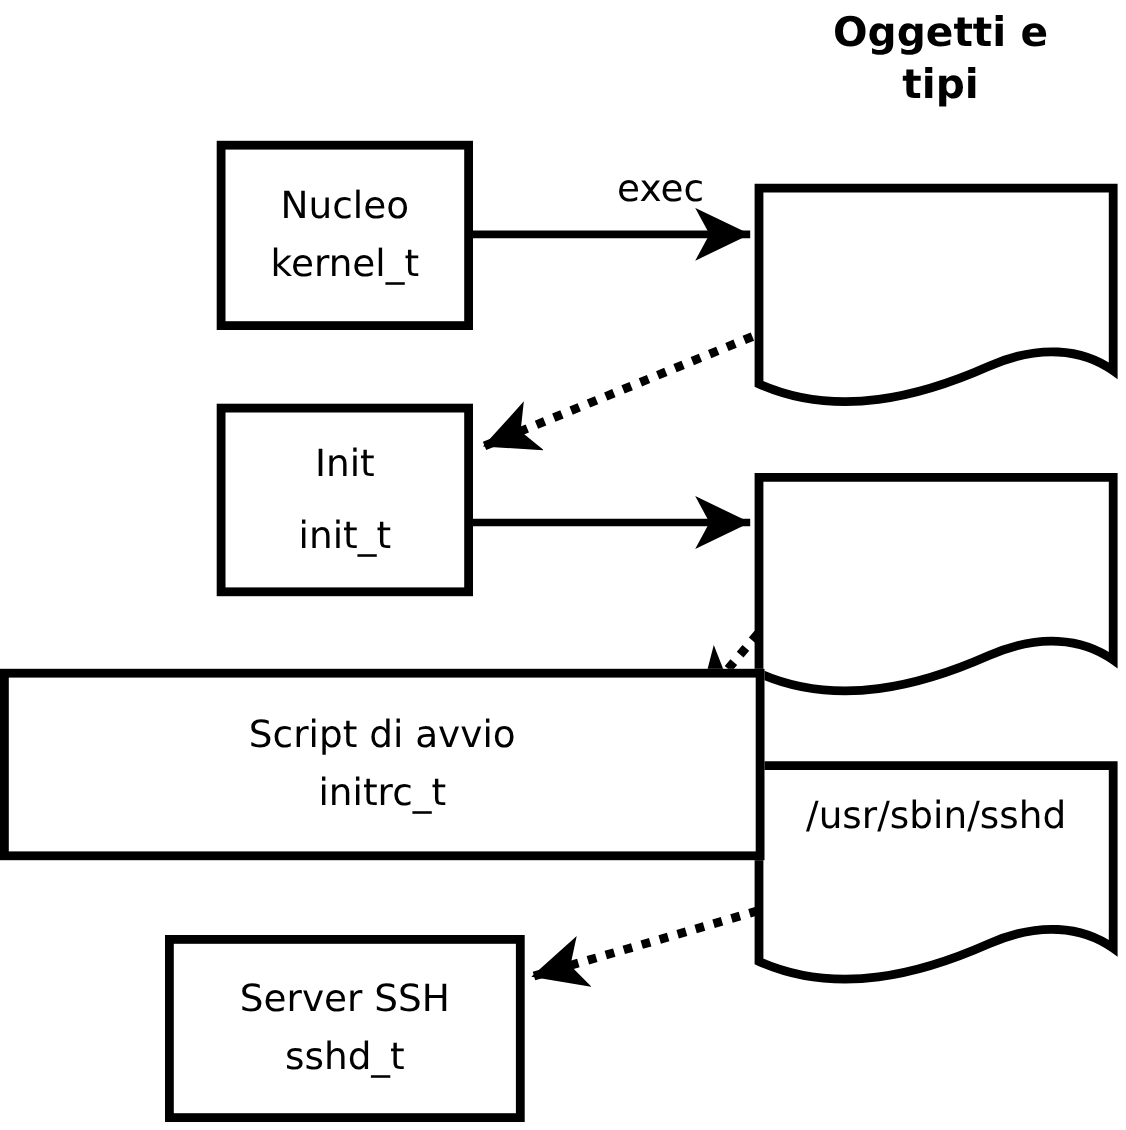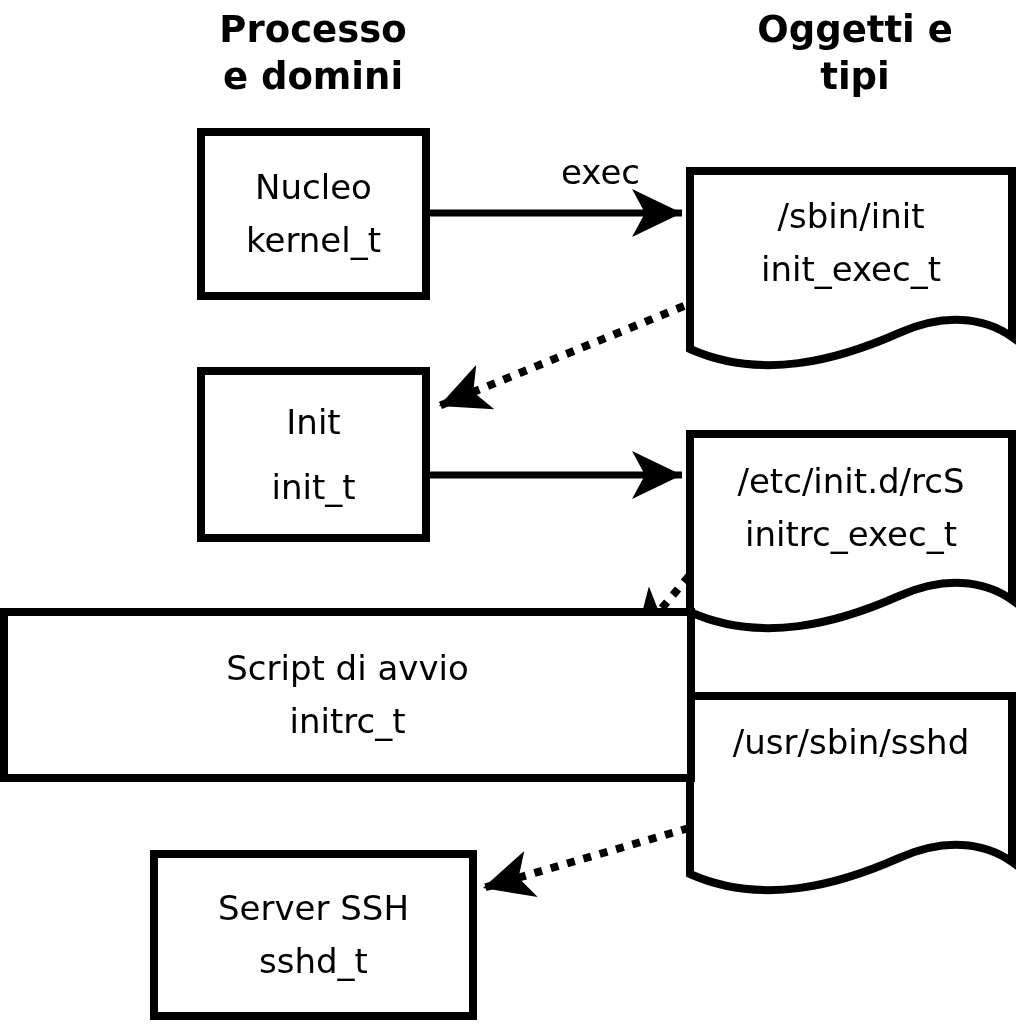--- a/index.html
+++ b/index.html
@@ -75,22 +75,20 @@
 
     <path d="M428,213 H682" stroke="#000000" stroke-width="7" fill="none" marker-end="url(#ah)"></path>
     <path d="M428,475 H682" stroke="#000000" stroke-width="7" fill="none" marker-end="url(#ah)"></path>
     <path d="M623,740 H682" stroke="#000000" stroke-width="7" fill="none" marker-end="url(#ah)"></path>
 
     <path d="M684,306 L439,406" stroke="#000000" stroke-width="8" fill="none" stroke-dasharray="8 9" marker-end="url(#ah)"></path>
     <path d="M689,576 L635,640" stroke="#000000" stroke-width="8" fill="none" stroke-dasharray="8 9" marker-end="url(#ah)"></path>
     <path d="M689,828 L483,888" stroke="#000000" stroke-width="8" fill="none" stroke-dasharray="8 9" marker-end="url(#ah)"></path>
   </svg>
 
-  <div class="hdr" style="left:133px; top:6px; width:360px;">Processo
-e domini</div>
   <div class="hdr" style="left:675px; top:6px; width:360px;">Oggetti e
 tipi</div>
 
   <div class="arrow-label" style="left:480px; top:152px; width:160px;">exec</div>
 
   <div class="pbox" style="left:197px; top:128px; width:233px; height:172px;">
     <span>Nucleo</span>
     <span>kernel_t</span>
   </div>
   <div class="pbox" style="left:197px; top:367px; width:233px; height:175px;gap:12px;">
@@ -99,25 +97,17 @@
   </div>
   <div class="pbox" style="left:0px; top:608px; width:695px; height:174px;">
     <span>Script di avvio</span>
     <span>initrc_t</span>
   </div>
   <div class="pbox" style="left:150px; top:850px; width:327px; height:170px;">
     <span>Server SSH</span>
     <span>sshd_t</span>
   </div>
 
-  <div class="doctext" style="left:686px; top:190px;">
-    <div>/sbin/init</div>
-    <div>init_exec_t</div>
-  </div>
-  <div class="doctext" style="left:686px; top:455px;">
-    <div>/etc/init.d/rcS</div>
-    <div>initrc_exec_t</div>
-  </div>
   <div class="doctext" style="left:686px; top:716px;">
     <div>/usr/sbin/sshd</div>
   </div>
 
 </div>
 
 </body></html>

